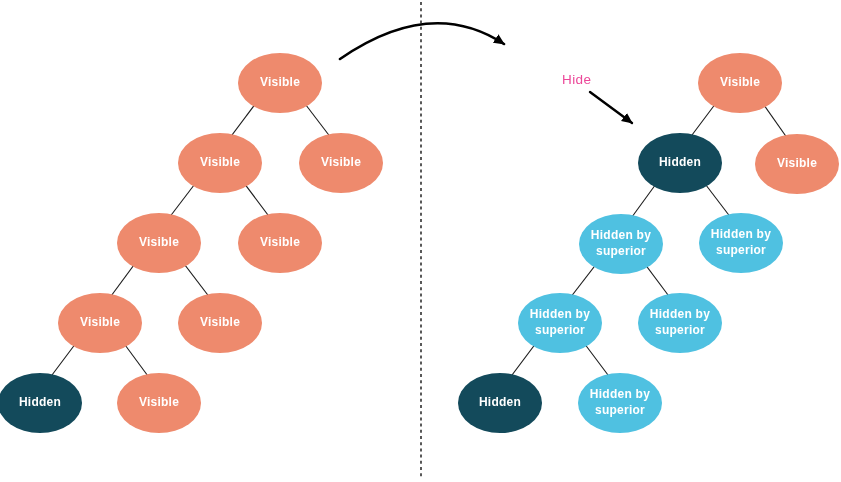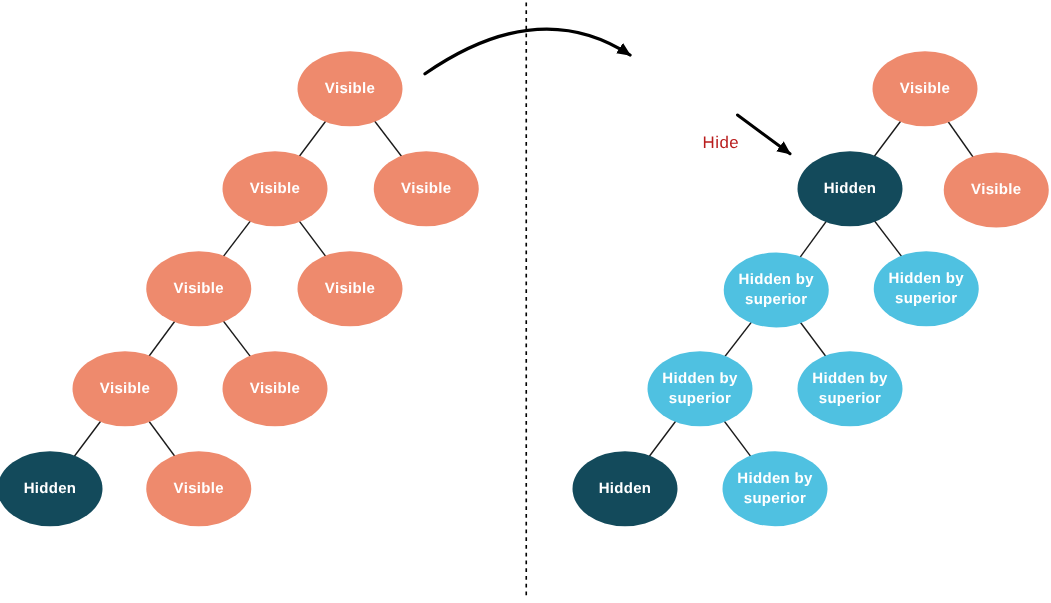--- a/index.html
+++ b/index.html
@@ -18,21 +18,21 @@
   #overlay {
     position: absolute;
     left: 0;
     top: 0;
     width: 841px;
     height: 482px;
   }
   #node-layer {
     position: absolute;
     left: 0;
-    top: 0;
+    top: 12px;
     width: 841px;
     height: 463px;
   }
   .node {
     position: absolute;
     border-radius: 50%;
     display: flex;
     align-items: center;
     justify-content: center;
     text-align: center;
@@ -44,23 +44,22 @@
   .node .node-label {
     display: block;
     max-width: 72px;
   }
   .hide-label {
     position: absolute;
     left: 562px;
     top: 72px;
     font-size: 13.5px;
     font-weight: 500;
-    color: #b91c1c;
+    color: #ec4899;
     letter-spacing: 0.4px;
-    margin-top: 34px;
   }
 </style>
 </head>
 <body>
 
 <div id="stage">
 
   <svg id="overlay" viewBox="0 0 841 482" xmlns="http://www.w3.org/2000/svg">
     <defs>
       <marker id="arrowhead" markerUnits="userSpaceOnUse" markerWidth="14" markerHeight="12" refX="10" refY="5" orient="auto">

